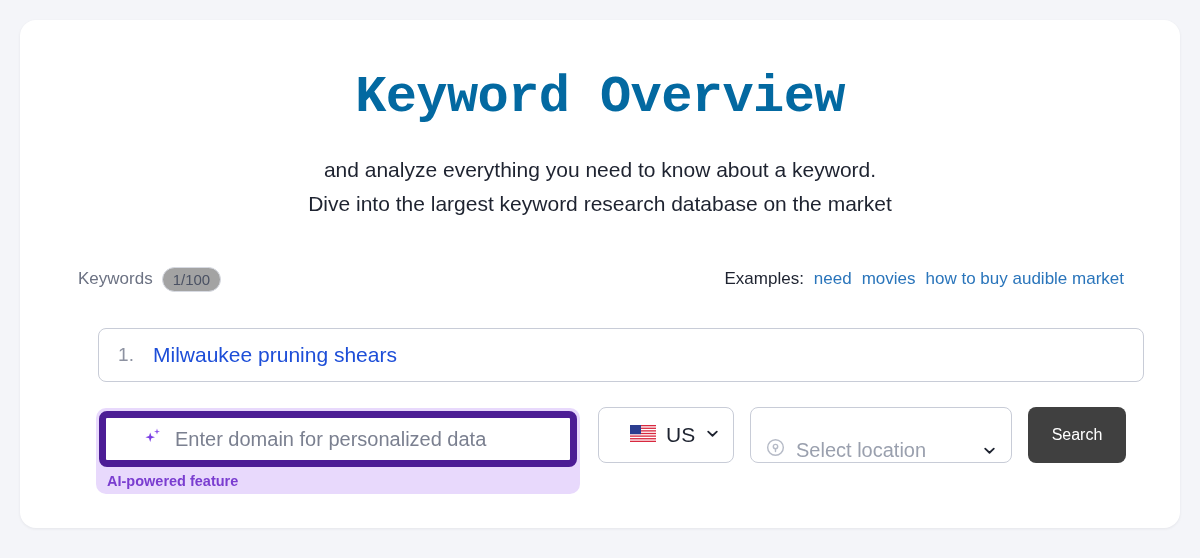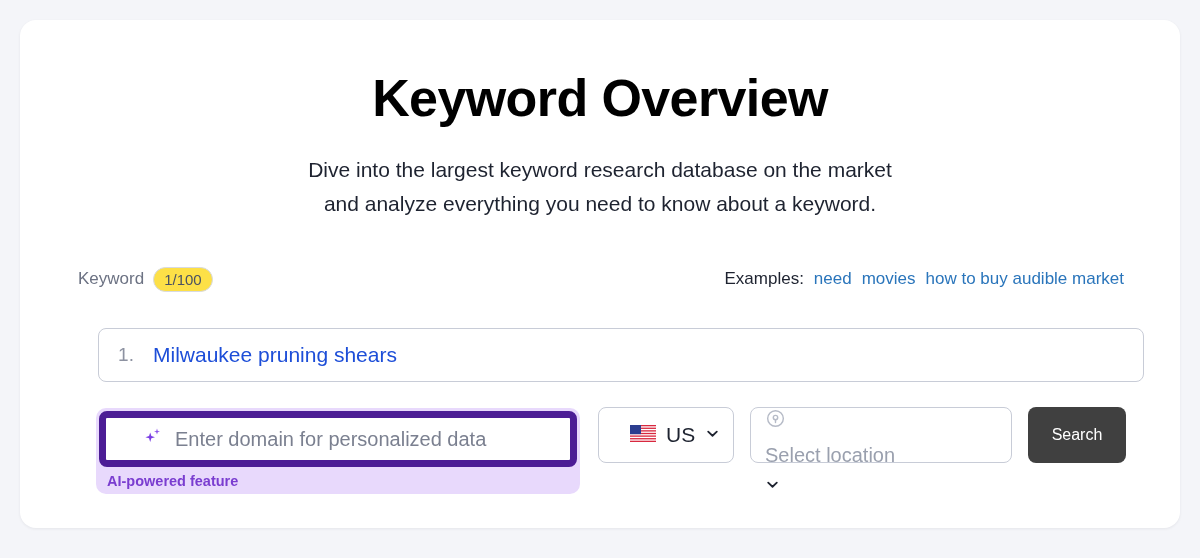--- a/index.html
+++ b/index.html
@@ -35,21 +35,22 @@
   .page-title {
     position: absolute;
     left: 0;
     top: 48px;
     width: 100%;
     text-align: center;
     font-size: 52px;
     line-height: 60px;
     font-weight: 700;
     letter-spacing: -0.6px;
-    color: #000000;
+    color: #0369a1;
+    font-family: Liberation Mono, monospace;
   }
 
   .subtitle {
     position: absolute;
     left: 0;
     top: 133px;
     width: 100%;
     text-align: center;
     font-size: 21px;
     line-height: 34px;
@@ -86,21 +87,21 @@
     display: inline-flex;
     align-items: center;
     justify-content: center;
     height: 25px;
     padding: 0 10px;
     border: 1px solid #d7dae2;
     border-radius: 13px;
     font-size: 15px;
     color: #4a5163;
     line-height: 1;
-    background: #fde047;
+    background: #a3a3a3;
   }
 
   .examples {
     display: flex;
     align-items: baseline;
     gap: 10px;
     font-size: 17px;
   }
   .examples-label {
     color: #1e2330;
@@ -202,25 +203,24 @@
   .location-select {
     position: absolute;
     left: 730px;
     top: 387px;
     width: 262px;
     height: 56px;
     border: 1px solid #c8ccd7;
     border-radius: 8px;
     background: #fff;
     display: flex;
-    align-items: flex-start;
+    align-items: flex-end;
     gap: 10px;
     padding: 0 14px;
     cursor: pointer;
-    flex-direction: column;
   }
   .location-placeholder {
     font-size: 20px;
     color: #9aa0ae;
     line-height: 24px;
     flex: 1;
   }
 
   .search-button {
     position: absolute;
@@ -246,28 +246,28 @@
 </head>
 <body>
 
 <div id="page">
 
   <div class="card">
 
     <h1 class="page-title">Keyword Overview</h1>
 
     <div class="subtitle">
+      <span class="line">and analyze everything you need to know about a keyword.</span>
       <span class="line">Dive into the largest keyword research database on the market</span>
-      <span class="line">and analyze everything you need to know about a keyword.</span>
     </div>
 
     <div class="meta-row">
 
       <div class="kw-label-group">
-        <span class="kw-label">Keyword</span>
+        <span class="kw-label">Keywords</span>
         <span class="kw-pill">1/100</span>
       </div>
 
       <div class="examples">
         <span class="examples-label">Examples:</span>
         <a class="example-link">need</a>
         <a class="example-link">movies</a>
         <a class="example-link">how to buy audible market</a>
       </div>
 

